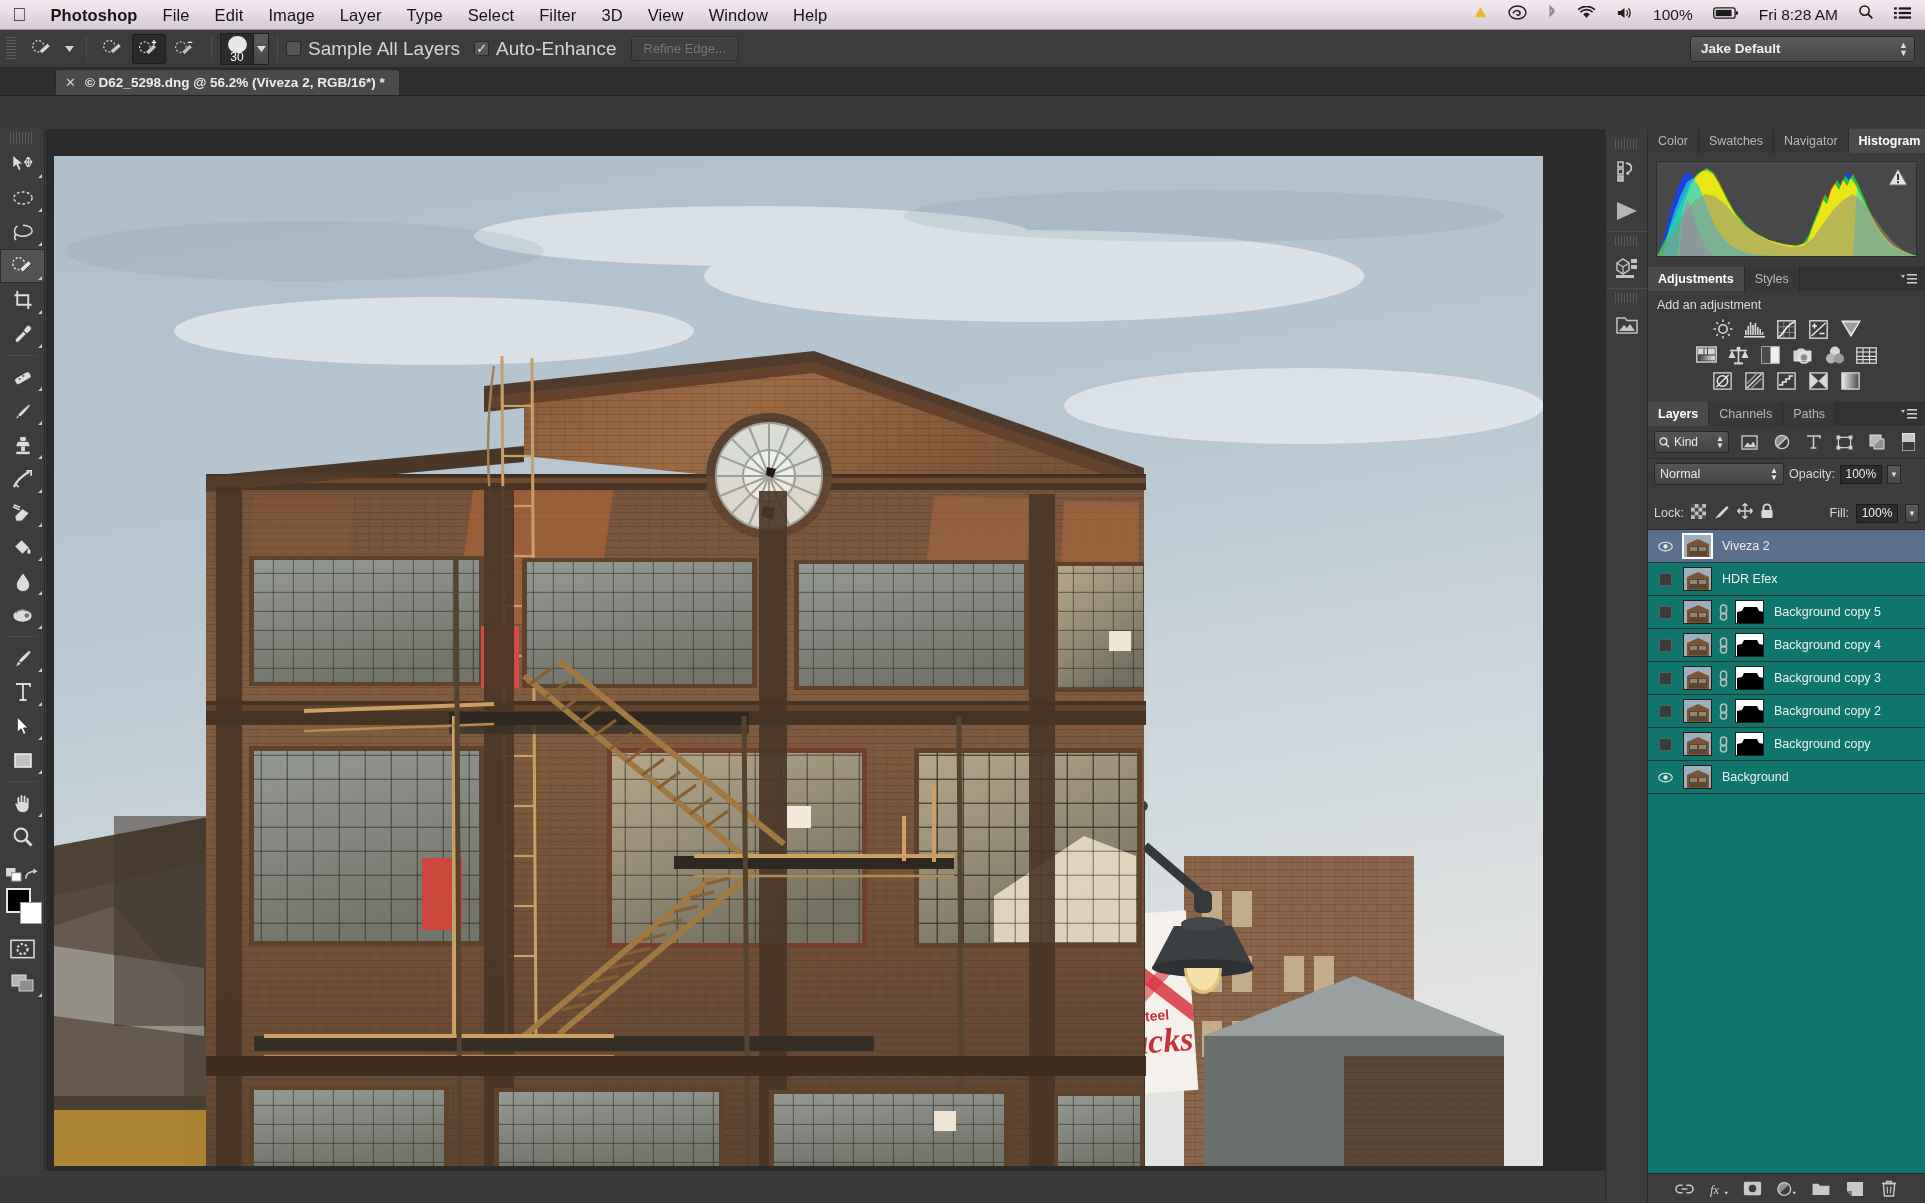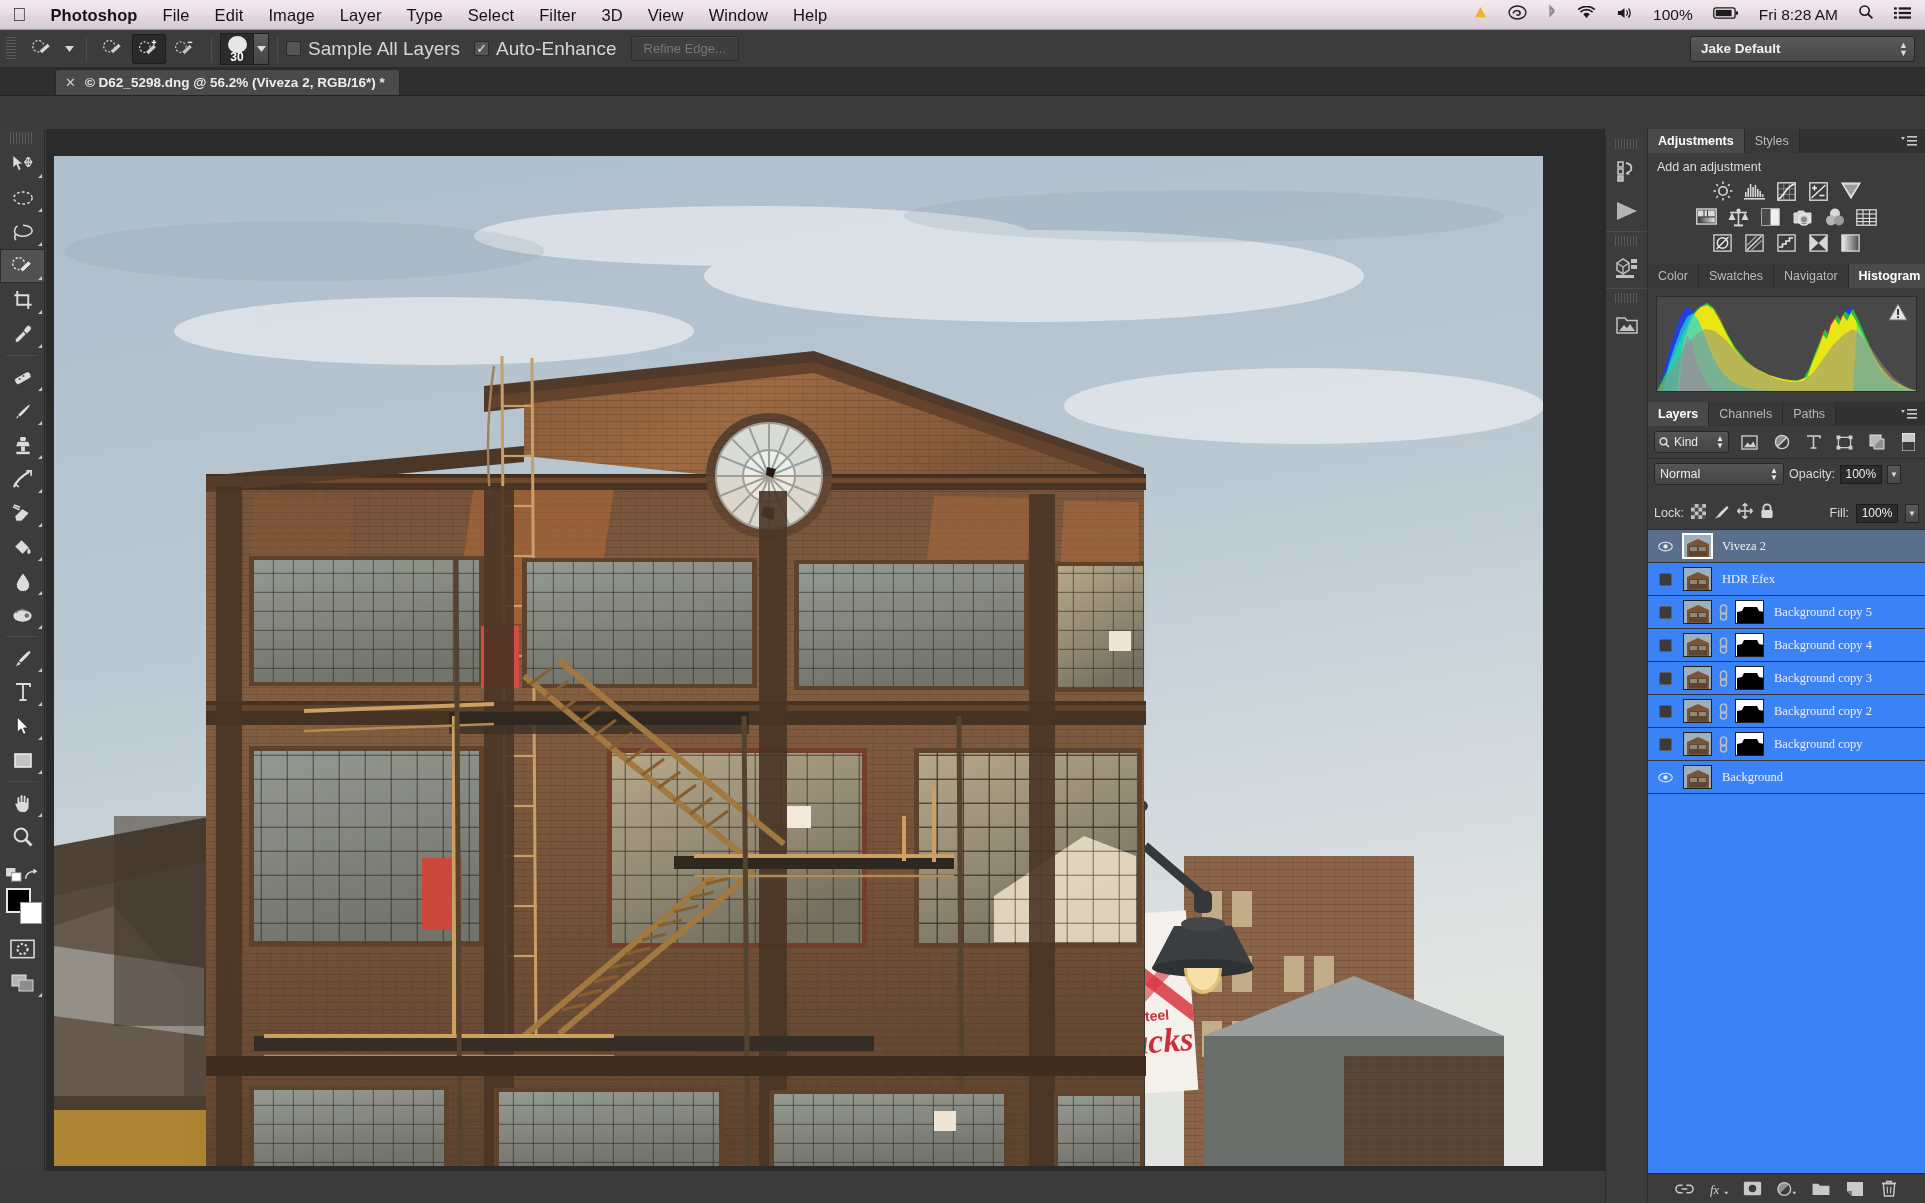--- a/index.html
+++ b/index.html
@@ -45,21 +45,21 @@
       repeating-linear-gradient(to bottom, #6a6a6a 0 1px, transparent 1px 3px);
       opacity:.7; margin-right:8px; }
   .obtn { width:34px; height:30px; display:flex; align-items:center; justify-content:center;
       border-radius:3px; margin:0 1px; }
   .obtn.active { background:#2a2a2a; box-shadow:inset 0 0 0 1px #1d1d1d; }
   .osep { width:1px; height:26px; background:#2c2c2c; border-right:1px solid #4d4d4d; margin:0 8px; }
   .brushwell { display:flex; align-items:center; height:32px; }
   .brushswatch { width:34px; height:32px; background:#2b2b2b; border:1px solid #1e1e1e;
       position:relative; display:flex; flex-direction:column; align-items:center; justify-content:flex-start;}
   .brushswatch .dot { width:19px; height:19px; border-radius:50%; background:#e7e7e7; margin-top:2px;}
-  .brushswatch .num { font-size:12px; color:#fff; font-weight:bold; margin-top:-3px; }
+  .brushswatch .num { font-size:12px; color:#fff; font-weight:normal; margin-top:-3px; }
   .brushcaret { width:15px; height:32px; background:linear-gradient(#5d5d5d,#454545);
       border:1px solid #1e1e1e; border-left:none; display:flex;align-items:center;justify-content:center;}
   .chk { width:15px; height:15px; background:#555; border:1px solid #2a2a2a; border-radius:2px;
       display:inline-flex; align-items:center; justify-content:center; }
   .chk.on:after { content:"✓"; color:#e8e8e8; font-size:13px; line-height:1; margin-top:-1px;}
   .olbl { font-size:19px; color:#d6d6d6; margin:0 14px 0 7px; }
   .refinebtn { height:25px; padding:0 12px; border-radius:3px; background:#3f3f3f;
       border:1px solid #2c2c2c; color:#777; font-size:13px; display:flex;align-items:center;
       box-shadow:inset 0 1px 0 rgba(255,255,255,.06); }
   .wsselect { position:absolute; right:10px; height:26px; width:225px; background:linear-gradient(#5a5a5a,#474747);
@@ -139,21 +139,21 @@
   .blendrow { display:flex; align-items:center; gap:5px; padding:4px 6px; }
   .blendsel { width:130px; height:22px; background:linear-gradient(#565656,#434343); border:1px solid #262626;
       border-radius:3px; display:flex; align-items:center; padding:0 5px; color:#eaeaea; font-size:12.5px;}
   .blendsel .arr { margin-left:auto; font-size:8px; line-height:7px; text-align:center;}
   .lbl { font-size:12.5px; color:#dadada; }
   .numfield { width:42px; height:19px; background:#2c2c2c; border:1px solid #1c1c1c; color:#eee;
       font-size:12px; display:flex; align-items:center; justify-content:center; }
   .numcaret { width:14px; height:19px; background:linear-gradient(#5a5a5a,#474747); border:1px solid #262626;
       display:flex; align-items:center; justify-content:center; font-size:8px; color:#ddd;}
   .lockrow { display:flex; align-items:center; gap:7px; padding:4px 6px 6px;margin-top:10px; }
-  #layerlist { flex:1; overflow:hidden; background:#3b82f6; border-top:1px solid #2c2c2c;font-family:Liberation Serif, serif; }
+  #layerlist { flex:1; overflow:hidden; background:#0f766e; border-top:1px solid #2c2c2c; }
   .layerrow { display:flex; align-items:center; height:33px; border-bottom:1px solid #333;
       padding-left:4px; gap:5px; }
   .layerrow.sel { background:#5a6f8c; }
   .eyecol { width:26px; display:flex; align-items:center; justify-content:center; }
   .eyebox { width:13px; height:13px; border:1px solid #5d5d5d; border-radius:2px; background:#3a3a3a;}
   .thumb { width:29px; height:24px; border:1px solid #1f1f1f; overflow:hidden; position:relative; background:#9aa7b0;}
   .thumb.selected { outline:2px solid #ffffff; outline-offset:-1px; }
   .linkico { width:13px; display:flex; align-items:center; justify-content:center; }
   .maskthumb { width:29px; height:24px; border:1px solid #1f1f1f; background:#fff; position:relative; overflow:hidden;}
   .lname { font-size:12.5px; color:#f0f0f0; margin-left:5px; }
@@ -837,20 +837,72 @@
     <div class="railbtn">
       <svg width="24" height="22" viewBox="0 0 24 22">
           <path d="M2 4h8l2 2.5h10V19H2z" fill="none" stroke="#c2c2c2" stroke-width="1.5"></path>
           <path d="M4 17 l5-6 3 3 3-4 5 7z" fill="#c2c2c2"></path>
         </svg>
     </div>
   </div>
 
   <div id="panels">
 
+    <div>
+      <div class="ptabs">
+        <div class="ptab">Color</div>
+        <div class="ptab">Swatches</div>
+        <div class="ptab">Navigator</div>
+        <div class="ptab active">Histogram</div>
+
+      </div>
+      <div id="histopanel">
+        <div id="histo">
+          <svg width="260" height="94" viewBox="0 0 260 94" preserveAspectRatio="none">
+
+            <path d="M0 94 L4 86 L10 72 L16 58 L22 44 L28 30 L34 20 L40 14 L46 10 L52 8 L58 12 L64 22
+                     L70 36 L78 52 L86 64 L96 72 L106 78 L116 82 L126 84 L136 84 L146 82 L152 74
+                     L158 58 L162 46 L166 34 L170 38 L174 26 L178 20 L182 24 L186 16 L190 22 L194 14
+                     L198 20 L204 30 L210 44 L216 56 L222 66 L228 74 L234 80 L240 86 L248 90 L254 92 L260 94 Z" fill="#e42718" opacity="1"></path>
+
+            <path d="M0 94 L4 84 L8 70 L12 54 L16 40 L20 28 L24 18 L28 12 L32 10 L36 14 L40 24
+                     L46 40 L52 56 L58 68 L66 78 L76 84 L88 88 L100 90 L116 92 L140 93 L156 90
+                     L162 80 L168 66 L172 54 L176 42 L180 32 L184 22 L188 14 L192 10 L196 14 L200 22
+                     L206 36 L212 50 L218 62 L224 72 L230 80 L238 86 L246 90 L254 92 L260 94 Z" fill="#1f3fe0" opacity="1"></path>
+
+            <path d="M0 94 L4 86 L10 74 L16 60 L22 46 L28 32 L34 20 L40 12 L46 8 L50 6 L56 10
+                     L62 20 L70 36 L78 50 L88 62 L98 72 L110 78 L122 82 L134 84 L146 82 L152 72
+                     L158 56 L164 42 L168 32 L172 38 L176 26 L180 18 L184 24 L188 14 L192 18
+                     L196 12 L202 24 L208 38 L214 52 L220 64 L226 72 L232 80 L240 86 L248 90 L260 94 Z" fill="#21c93b" opacity=".95"></path>
+
+            <path d="M20 94 L26 46 L32 28 L38 16 L44 10 L50 8 L56 12 L62 22 L70 38 L78 52
+                     L88 64 L100 72 L112 78 L126 82 L140 84 L150 80 L156 64 L162 50 L166 38
+                     L170 42 L174 28 L178 22 L182 28 L186 18 L190 24 L194 16 L198 22 L204 34
+                     L210 46 L216 58 L222 68 L228 76 L236 84 L244 88 L252 92 L260 94 Z" fill="#f6e712" opacity=".95"></path>
+
+            <path d="M6 94 L12 66 L18 48 L24 32 L30 20 L36 16 L42 24 L48 40 L56 60 L64 74 L74 84 L86 90 L100 93 L120 94 Z" fill="#22d6dd" opacity=".7"></path>
+            <path d="M196 94 L200 26 L206 38 L212 52 L218 64 L224 74 L232 82 L240 88 L250 92 L260 94 Z" fill="#22d6dd" opacity=".55"></path>
+
+            <path d="M22 94 L26 52 L30 38 L34 44 L38 60 L44 76 L50 88 L56 94 Z" fill="#d83fc6" opacity=".35"></path>
+
+            <path d="M0 94 L8 82 L18 66 L28 50 L38 38 L48 32 L58 34 L70 44 L82 58 L94 68 L106 76
+                     L120 82 L134 85 L146 84 L156 76 L166 62 L176 48 L186 38 L196 32 L206 40 L216 54
+                     L226 68 L236 80 L246 88 L254 92 L260 94 Z" fill="#8e9188" opacity=".55"></path>
+          </svg>
+          <div class="warnicon">
+            <svg width="20" height="18" viewBox="0 0 20 18">
+                <path d="M10 1 L19 17 H1 Z" fill="#e4e4e4" stroke="#6d6d6d" stroke-width="1"></path>
+                <rect x="9" y="6" width="2" height="6" fill="#3a3a3a"></rect>
+                <rect x="9" y="13.2" width="2" height="2" fill="#3a3a3a"></rect>
+              </svg>
+          </div>
+        </div>
+      </div>
+    </div>
+
     <div id="adjpanel">
       <div class="ptabs">
         <div class="ptab active">Adjustments</div>
         <div class="ptab">Styles</div>
         <div class="pmenu">
           <svg width="16" height="11" viewBox="0 0 16 11">
               <path d="M0 1 h4 L2 4z" fill="#c9c9c9"></path>
               <g fill="#c9c9c9">
                 <rect x="6" y="0" width="10" height="1.6"></rect>
                 <rect x="6" y="4" width="10" height="1.6"></rect>
@@ -1014,72 +1066,20 @@
                 <linearGradient id="gm" x1="0" x2="1">
                   <stop offset="0%" stop-color="#efefef"></stop>
                   <stop offset="100%" stop-color="#4a4a4a"></stop>
                 </linearGradient>
               </defs>
               <rect x="0.9" y="0.9" width="17.2" height="16.2" fill="url(#gm)" stroke="#d8d8d8" stroke-width="1.3"></rect>
             </svg>
         </div>
       </div>
       <div style="height:8px"></div>
-    </div>
-
-    <div>
-      <div class="ptabs">
-        <div class="ptab">Color</div>
-        <div class="ptab">Swatches</div>
-        <div class="ptab">Navigator</div>
-        <div class="ptab active">Histogram</div>
-
-      </div>
-      <div id="histopanel">
-        <div id="histo">
-          <svg width="260" height="94" viewBox="0 0 260 94" preserveAspectRatio="none">
-
-            <path d="M0 94 L4 86 L10 72 L16 58 L22 44 L28 30 L34 20 L40 14 L46 10 L52 8 L58 12 L64 22
-                     L70 36 L78 52 L86 64 L96 72 L106 78 L116 82 L126 84 L136 84 L146 82 L152 74
-                     L158 58 L162 46 L166 34 L170 38 L174 26 L178 20 L182 24 L186 16 L190 22 L194 14
-                     L198 20 L204 30 L210 44 L216 56 L222 66 L228 74 L234 80 L240 86 L248 90 L254 92 L260 94 Z" fill="#e42718" opacity="1"></path>
-
-            <path d="M0 94 L4 84 L8 70 L12 54 L16 40 L20 28 L24 18 L28 12 L32 10 L36 14 L40 24
-                     L46 40 L52 56 L58 68 L66 78 L76 84 L88 88 L100 90 L116 92 L140 93 L156 90
-                     L162 80 L168 66 L172 54 L176 42 L180 32 L184 22 L188 14 L192 10 L196 14 L200 22
-                     L206 36 L212 50 L218 62 L224 72 L230 80 L238 86 L246 90 L254 92 L260 94 Z" fill="#1f3fe0" opacity="1"></path>
-
-            <path d="M0 94 L4 86 L10 74 L16 60 L22 46 L28 32 L34 20 L40 12 L46 8 L50 6 L56 10
-                     L62 20 L70 36 L78 50 L88 62 L98 72 L110 78 L122 82 L134 84 L146 82 L152 72
-                     L158 56 L164 42 L168 32 L172 38 L176 26 L180 18 L184 24 L188 14 L192 18
-                     L196 12 L202 24 L208 38 L214 52 L220 64 L226 72 L232 80 L240 86 L248 90 L260 94 Z" fill="#21c93b" opacity=".95"></path>
-
-            <path d="M20 94 L26 46 L32 28 L38 16 L44 10 L50 8 L56 12 L62 22 L70 38 L78 52
-                     L88 64 L100 72 L112 78 L126 82 L140 84 L150 80 L156 64 L162 50 L166 38
-                     L170 42 L174 28 L178 22 L182 28 L186 18 L190 24 L194 16 L198 22 L204 34
-                     L210 46 L216 58 L222 68 L228 76 L236 84 L244 88 L252 92 L260 94 Z" fill="#f6e712" opacity=".95"></path>
-
-            <path d="M6 94 L12 66 L18 48 L24 32 L30 20 L36 16 L42 24 L48 40 L56 60 L64 74 L74 84 L86 90 L100 93 L120 94 Z" fill="#22d6dd" opacity=".7"></path>
-            <path d="M196 94 L200 26 L206 38 L212 52 L218 64 L224 74 L232 82 L240 88 L250 92 L260 94 Z" fill="#22d6dd" opacity=".55"></path>
-
-            <path d="M22 94 L26 52 L30 38 L34 44 L38 60 L44 76 L50 88 L56 94 Z" fill="#d83fc6" opacity=".35"></path>
-
-            <path d="M0 94 L8 82 L18 66 L28 50 L38 38 L48 32 L58 34 L70 44 L82 58 L94 68 L106 76
-                     L120 82 L134 85 L146 84 L156 76 L166 62 L176 48 L186 38 L196 32 L206 40 L216 54
-                     L226 68 L236 80 L246 88 L254 92 L260 94 Z" fill="#8e9188" opacity=".55"></path>
-          </svg>
-          <div class="warnicon">
-            <svg width="20" height="18" viewBox="0 0 20 18">
-                <path d="M10 1 L19 17 H1 Z" fill="#e4e4e4" stroke="#6d6d6d" stroke-width="1"></path>
-                <rect x="9" y="6" width="2" height="6" fill="#3a3a3a"></rect>
-                <rect x="9" y="13.2" width="2" height="2" fill="#3a3a3a"></rect>
-              </svg>
-          </div>
-        </div>
-      </div>
     </div>
 
     <div id="layerspanel">
       <div class="ptabs">
         <div class="ptab active">Layers</div>
         <div class="ptab">Channels</div>
         <div class="ptab">Paths</div>
         <div class="pmenu">
           <svg width="16" height="11" viewBox="0 0 16 11">
               <path d="M0 1 h4 L2 4z" fill="#c9c9c9"></path>

